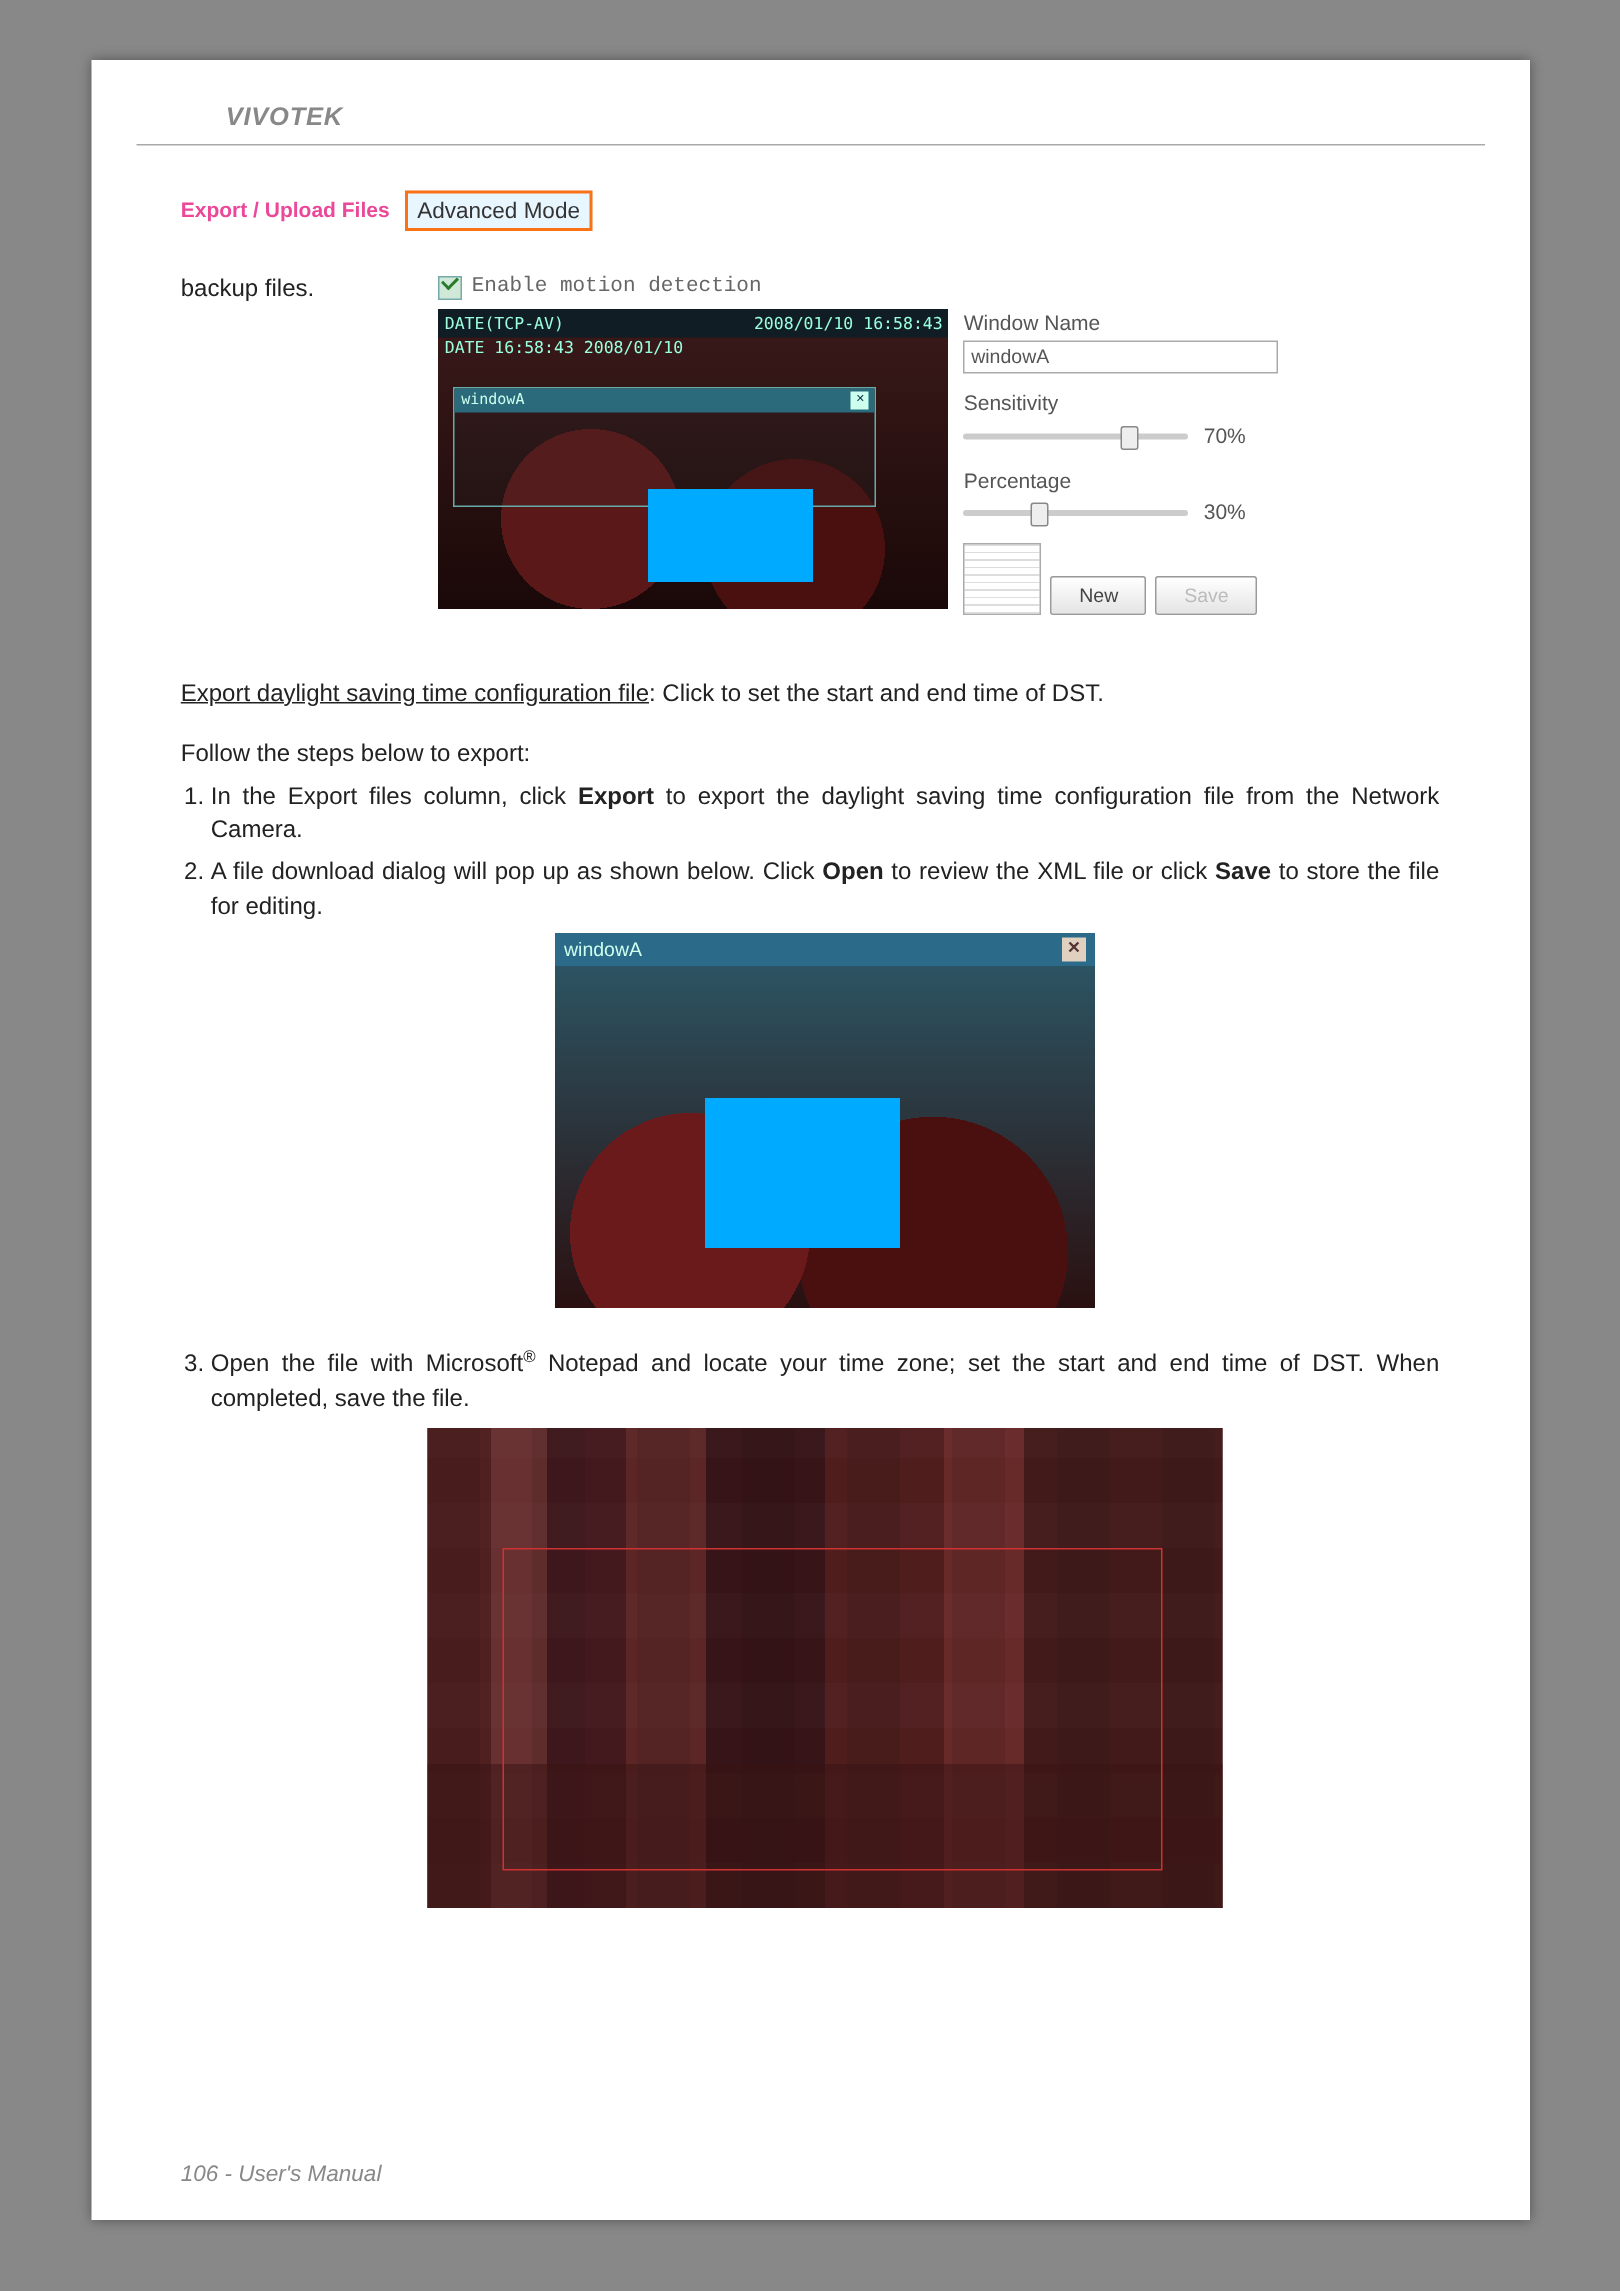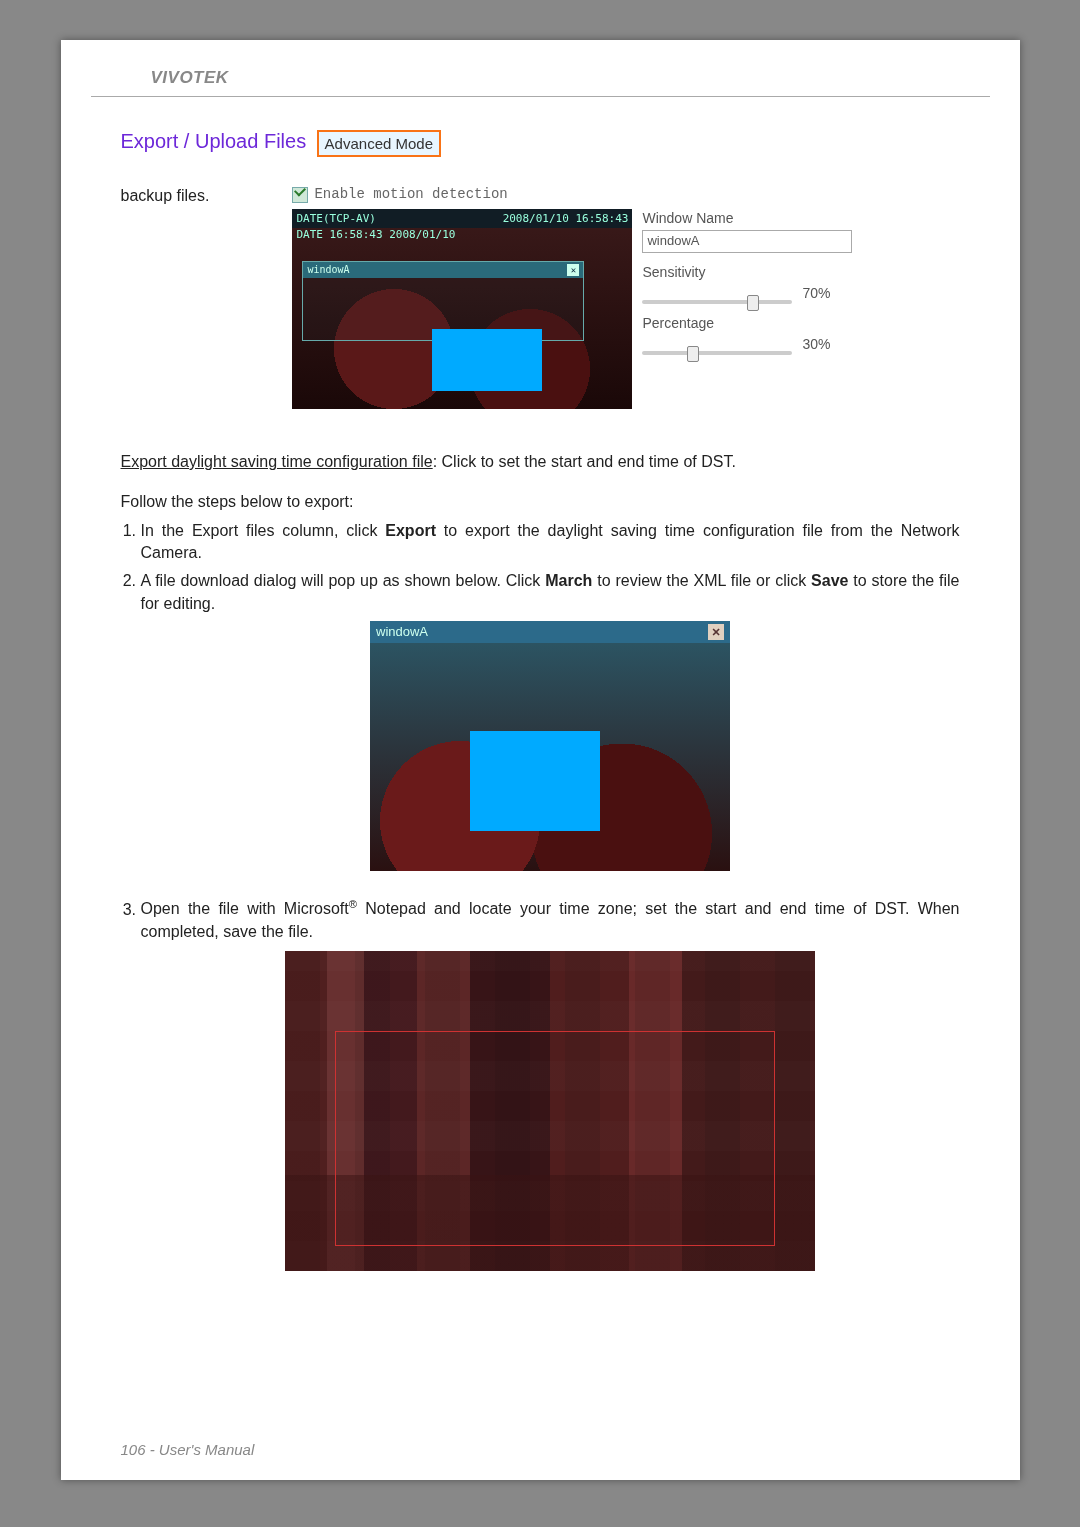--- a/index.html
+++ b/index.html
@@ -21,23 +21,23 @@
     border-bottom:1px solid #aaa;
     margin:0 30px 30px 30px;
   }
   .content{
     padding:0 60px 120px 60px;
     color:#222;
     font-size:16px;
     line-height:1.4;
   }
   .section-title{
-    color:#6d28d9;
-    font-weight:normal;
-    font-size:20px;
+    color:#ec4899;
+    font-weight:bold;
+    font-size:14px;
     display:inline;
   }
   .adv-badge{
     display:inline-block;
     border:2px solid #f97316;
     background:#e8f6ff;
     color:#333;
     font-size:15px;
     padding:1px 6px;
     margin-left:6px;
@@ -101,21 +101,21 @@
     position:absolute;left:140px;top:120px;width:110px;height:62px;background:#00aaff;
   }
   .ui1-side{
     flex:1;color:#555;font-size:14px;font-family:"Segoe UI",Arial,sans-serif;
   }
   .ui1-side label{display:block;margin-bottom:2px;}
   .ui1-input{
     width:200px;border:1px solid #aaa;padding:1px 4px;margin-bottom:10px;
     font-size:13px;color:#555;background:#fff;
   }
-  .slider-row{display:flex;align-items:flex-end;gap:10px;margin-bottom:10px;}
+  .slider-row{display:flex;align-items:center;gap:10px;margin-bottom:10px;}
   .slider{
     width:150px;height:4px;background:#ccc;position:relative;border-radius:2px;
   }
   .slider .thumb{
     position:absolute;top:-5px;width:10px;height:14px;background:#eee;
     border:1px solid #888;border-radius:2px;
   }
   .side-btns{display:flex;gap:6px;margin-top:4px;align-items:flex-end;}
   .list-box{
     width:50px;height:46px;border:1px solid #aaa;background:#fff;
@@ -236,37 +236,42 @@
               </div>
 
               <label>Percentage</label>
               <div class="slider-row">
                 <div class="slider">
                   <div class="thumb" style="left:30%"></div>
                 </div>
                 <span>30%</span>
               </div>
 
+              <div class="side-btns">
+                <div class="list-box"></div>
+                <div class="ui-btn">New</div>
+                <div class="ui-btn disabled">Save</div>
+              </div>
             </div>
           </div>
         </div>
       </div>
     </div>
 
     <div class="para">
       <span class="underline">Export daylight saving time configuration file</span><span>: Click to set the start and end time of DST.</span>
     </div>
 
     <div>Follow the steps below to export:</div>
     <ol class="steps">
       <li>
         <span>In the Export files column, click </span><b>Export</b><span> to export the daylight saving time configuration file from the Network Camera.</span>
       </li>
       <li>
-        <span>A file download dialog will pop up as shown below. Click </span><b>March</b><span> to review the XML file or click </span><b>Save</b><span> to store the file for editing.</span>
+        <span>A file download dialog will pop up as shown below. Click </span><b>Open</b><span> to review the XML file or click </span><b>Save</b><span> to store the file for editing.</span>
 
         <div class="ui2">
           <div class="ui2-title">
             <span>windowA</span>
             <span class="x">✕</span>
           </div>
           <div class="ui2-blue"></div>
         </div>
       </li>
       <li>

